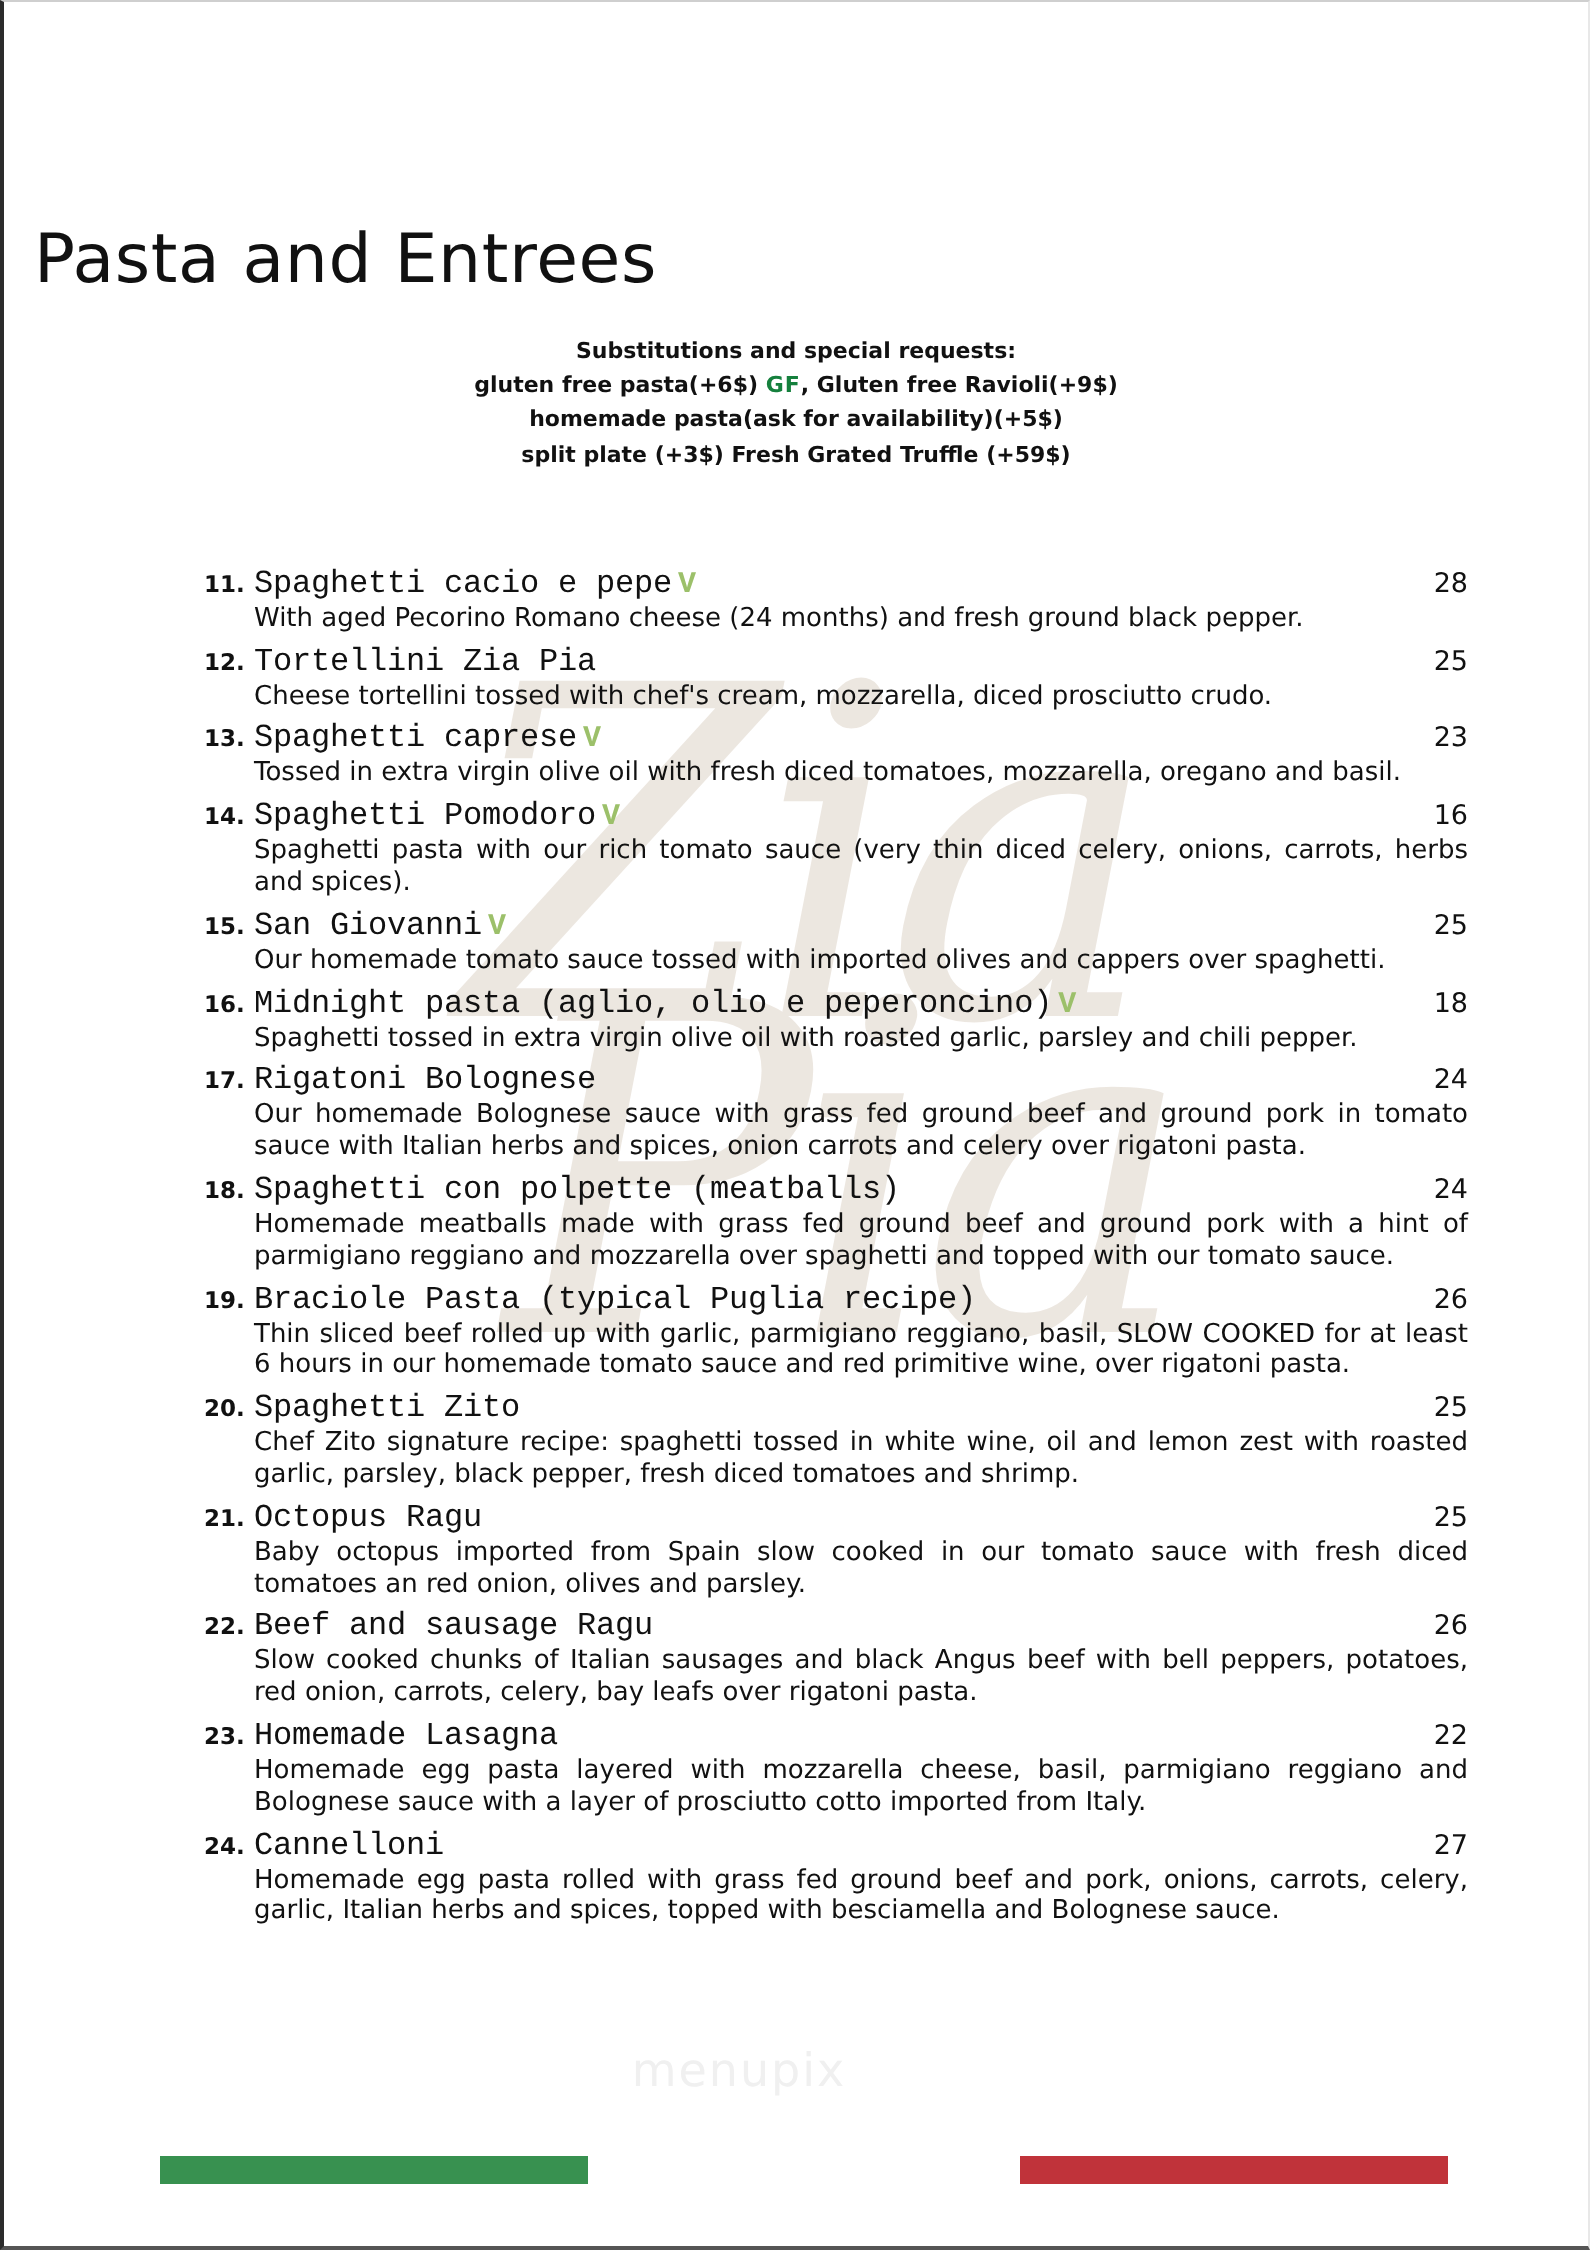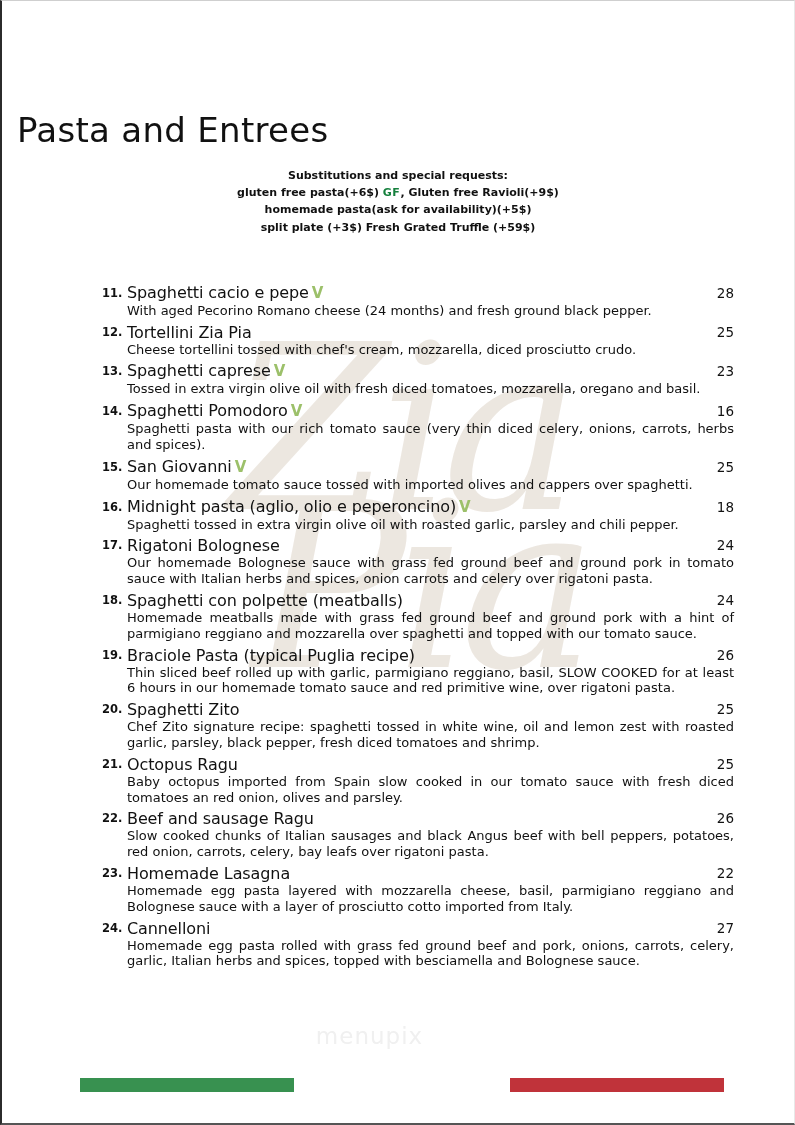--- a/index.html
+++ b/index.html
@@ -103,20 +103,21 @@
     color: #111111;
     line-height: 21px;
   }
   .item-name {
     flex: 1 1 auto;
     font-size: 16px;
     font-weight: normal;
     color: #111111;
     line-height: 21px;
     letter-spacing: -0.1px;
+    font-family: Liberation Mono, monospace;
   }
   .veg-mark {
     color: #9cc06a;
     font-weight: bold;
     font-size: 15px;
     padding-left: 3px;
   }
   .item-price {
     flex: 0 0 auto;
     font-size: 13.5px;

